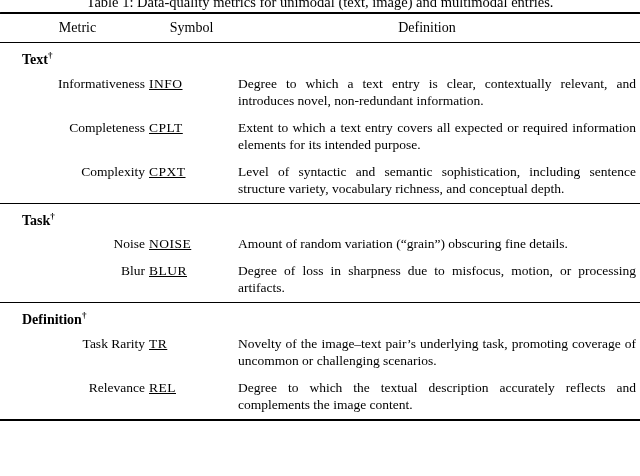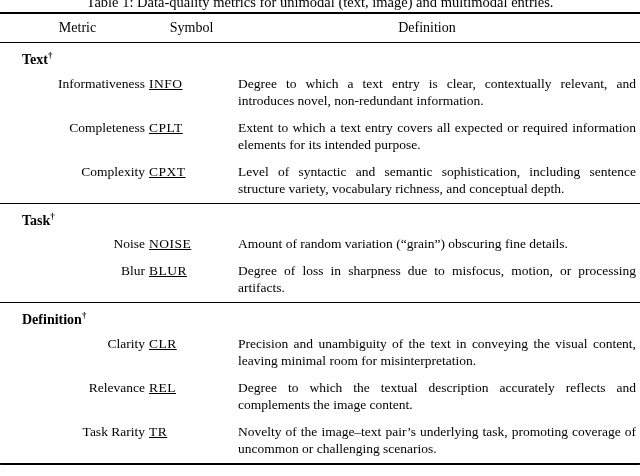--- a/index.html
+++ b/index.html
@@ -110,29 +110,24 @@
         </tr>
         <tr class="data-row">
           <td class="metric-cell">Blur</td>
           <td class="symbol-cell">BLUR</td>
           <td class="definition-cell">Degree of loss in sharpness due to misfocus, motion, or processing artifacts.</td>
         </tr>
         <tr class="section-row">
           <td colspan="3"><span>Definition</span><sup>†</sup></td>
         </tr>
         <tr class="data-row">
-          <td class="metric-cell">Clarity</td>
-          <td class="symbol-cell">CLR</td>
-          <td class="definition-cell">Precision and unambiguity of the text in conveying the visual content, leaving minimal room for misinterpretation.</td>
+          <td class="metric-cell">Task Rarity</td>
+          <td class="symbol-cell">TR</td>
+          <td class="definition-cell">Novelty of the image–text pair’s underlying task, promoting coverage of uncommon or challenging scenarios.</td>
         </tr>
         <tr class="data-row">
           <td class="metric-cell">Relevance</td>
           <td class="symbol-cell">REL</td>
           <td class="definition-cell">Degree to which the textual description accurately reflects and complements the image content.</td>
         </tr>
-        <tr class="data-row">
-          <td class="metric-cell">Task Rarity</td>
-          <td class="symbol-cell">TR</td>
-          <td class="definition-cell">Novelty of the image–text pair’s underlying task, promoting coverage of uncommon or challenging scenarios.</td>
-        </tr>
       </tbody>
   </table>
 </div>
 
 </body></html>

